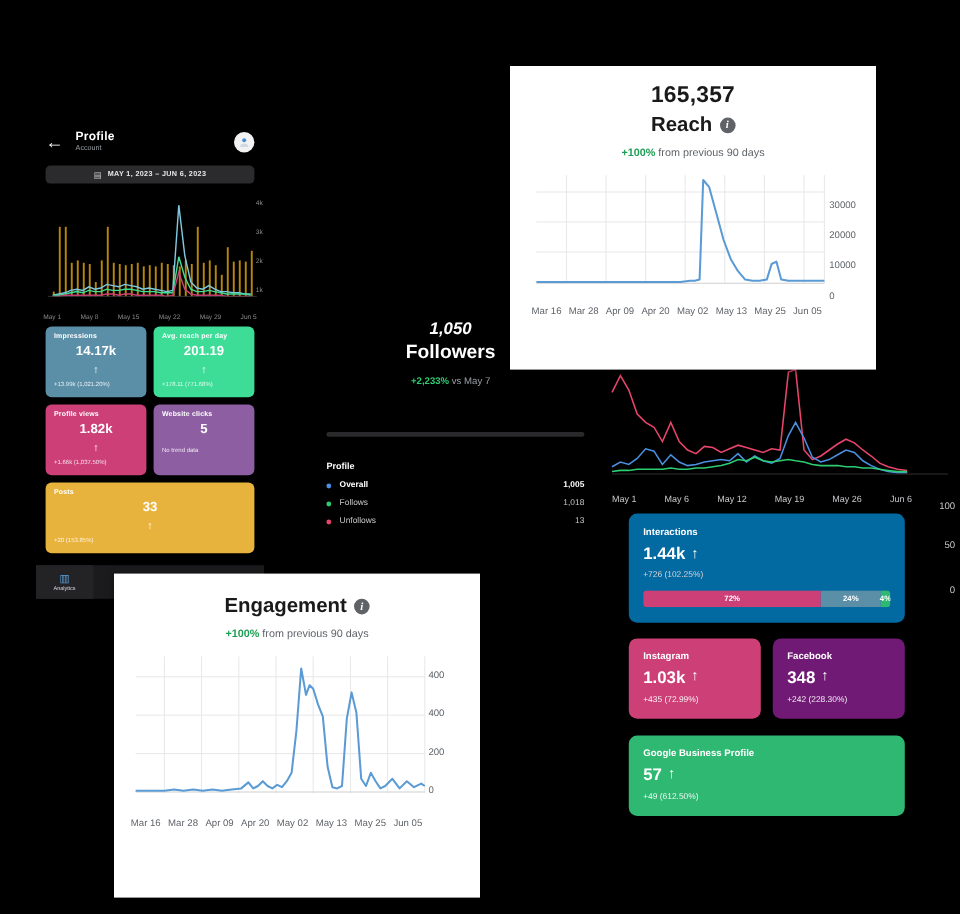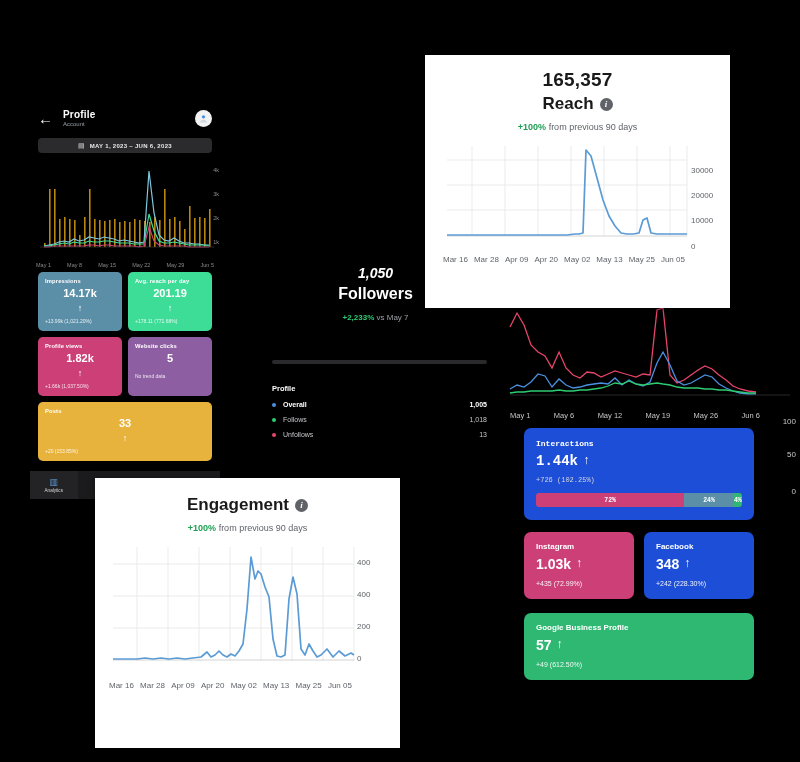--- a/index.html
+++ b/index.html
@@ -105,21 +105,21 @@
   #midChart { left: 500px; top: 305px; width: 300px; height: 115px; }
   #midChart svg { display: block; }
   .mid-y { position: absolute; right: 4px; }
   .mid-y span { position: absolute; font-size: 8px; color: #c7c7cb; }
   .mid-x { position: absolute; left: 10px; right: 40px; bottom: 0;
            display: flex; justify-content: space-between; }
   .mid-x span { font-size: 7.5px; color: #c7c7cb; }
 
   
   #interactions { left: 524px; top: 428px; width: 230px;
-                  background: #1d4ed8; border-radius: 7px; padding: 11px 12px 13px 12px; font-family: Liberation Mono, monospace; }
+                  background: #0369a1; border-radius: 7px; padding: 11px 12px 13px 12px; }
   .int-lbl { color: #ffffff; font-size: 8px; font-weight: bold; }
   .int-val { color: #ffffff; font-size: 14px; font-weight: bold; margin-top: 5px;
              display: flex; align-items: center; gap: 5px; }
   .int-val .arr { font-size: 12px; font-weight: normal; }
   .int-delta { color: #d5d5d9; font-size: 7px; margin-top: 7px; }
   .int-bar { display: flex; height: 14px; border-radius: 3px; overflow: hidden; margin-top: 9px; }
   .int-seg { display: flex; align-items: center; justify-content: center;
              font-size: 6.5px; font-weight: bold; color: #ffffff; }
 
   .scard { position: absolute; border-radius: 7px; padding: 10px 12px 12px 12px; }
@@ -444,21 +444,21 @@
 
 <div class="scard" id="igCard" style="background:#cc3f77">
   <div class="lbl">Instagram</div>
   <div class="val">
     <span>1.03k</span>
     <span class="arr">↑</span>
   </div>
   <div class="delta">+435 (72.99%)</div>
 </div>
 
-<div class="scard" id="fbCard" style="background:#1d4ed8">
+<div class="scard" id="fbCard" style="background:#701a75">
   <div class="lbl">Facebook</div>
   <div class="val">
     <span>348</span>
     <span class="arr">↑</span>
   </div>
   <div class="delta">+242 (228.30%)</div>
 </div>
 
 <div class="scard" id="gbpCard" style="background:#2eb872">
   <div class="lbl">Google Business Profile</div>

